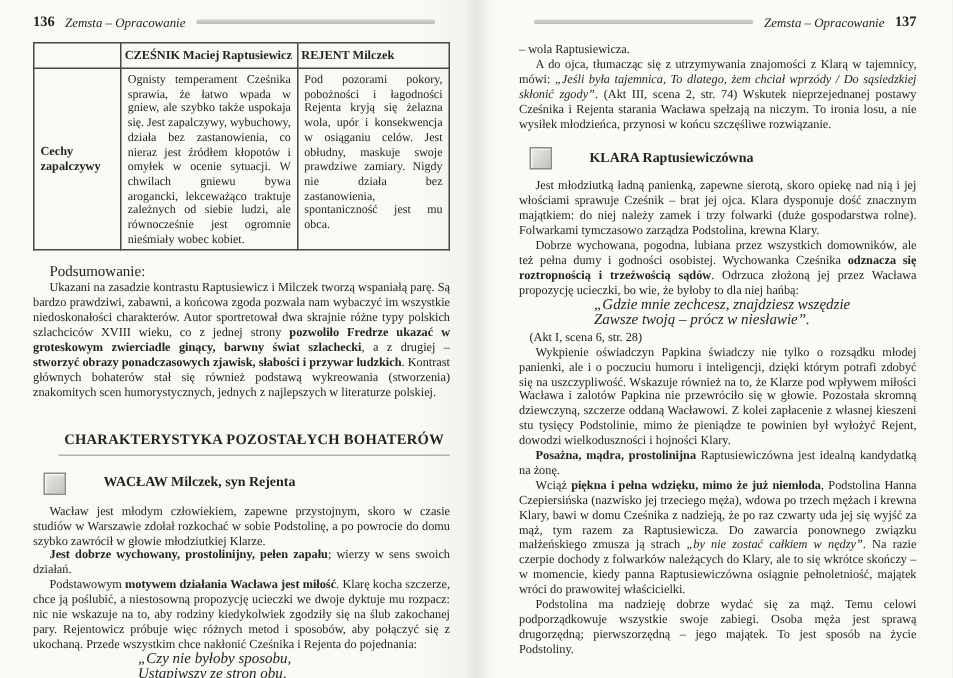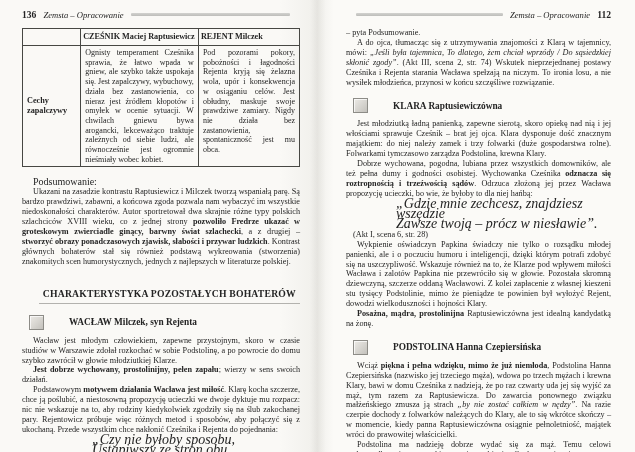--- a/index.html
+++ b/index.html
@@ -59,21 +59,21 @@
   
   .section-title-row{display:flex;align-items:center;margin:11px 0 6px;padding-left:7px;}
   .ornament{
     width:13px;height:13px;flex:0 0 13px;
     background:linear-gradient(135deg,#eceae6 0%,#d6d4cf 55%,#c3c1bc 100%);
     border:1px solid #8d8c87;box-shadow:inset 1px 1px 0 rgba(255,255,255,.7);
   }
   .section-title{font-weight:bold;font-size:9.3px;margin-left:25px;white-space:nowrap;}
 
   
-  .quote{font-style:italic;font-size:14px;line-height:10px;}
+  .quote{font-style:italic;font-size:10px;line-height:10px;}
   .quote-left{margin-left:70px;}
   .quote-right{margin-left:50px;}
   .quote-ref{font-size:8.2px;line-height:10px;margin-left:7px;margin-top:1px;}
 </style>
 </head>
 <body>
 
 <div class="spread">
 
   <div class="page page-left">
@@ -125,47 +125,43 @@
         <div>Ustąpiwszy ze stron obu,</div>
       </div>
 
   </div>
 
   <div class="page page-right">
 
     <div class="running-head">
       <span class="head-rule right-side"></span>
       <span class="run-title">Zemsta – Opracowanie</span>
-      <span class="pg-num">112</span>
+      <span class="pg-num">137</span>
     </div>
 
-    <p class="para no-indent">– pyta Podsumowanie.</p>
+    <p class="para no-indent">– wola Raptusiewicza.</p>
     <p class="para"><span>A do ojca, tłumacząc się z utrzymywania znajomości z Klarą w tajemnicy, mówi: </span><span class="ri">„Jeśli była tajemnica, To dlatego, żem chciał wprzódy / Do sąsiedzkiej skłonić zgody”</span><span>. (Akt III, scena 2, str. 74) Wskutek nieprzejednanej postawy Cześnika i Rejenta starania Wacława spełzają na niczym. To ironia losu, a nie wysiłek młodzieńca, przynosi w końcu szczęśliwe rozwiązanie.</span></p>
 
     <div class="section-title-row">
       <span class="ornament"></span>
       <span class="section-title">KLARA Raptusiewiczówna</span>
     </div>
 
     <p class="para">Jest młodziutką ładną panienką, zapewne sierotą, skoro opiekę nad nią i jej włościami sprawuje Cześnik – brat jej ojca. Klara dysponuje dość znacznym majątkiem: do niej należy zamek i trzy folwarki (duże gospodarstwa rolne). Folwarkami tymczasowo zarządza Podstolina, krewna Klary.</p>
     <p class="para"><span>Dobrze wychowana, pogodna, lubiana przez wszystkich domowników, ale też pełna dumy i godności osobistej. Wychowanka Cześnika </span><span class="rb">odznacza się roztropnością i trzeźwością sądów</span><span>. Odrzuca złożoną jej przez Wacława propozycję ucieczki, bo wie, że byłoby to dla niej hańbą:</span></p>
 
     <div class="quote quote-right">
         <div>„Gdzie mnie zechcesz, znajdziesz wszędzie</div>
         <div>Zawsze twoją – prócz w niesławie”.</div>
       </div>
     <div class="quote-ref">(Akt I, scena 6, str. 28)</div>
 
     <p class="para">Wykpienie oświadczyn Papkina świadczy nie tylko o rozsądku młodej panienki, ale i o poczuciu humoru i inteligencji, dzięki którym potrafi zdobyć się na uszczypliwość. Wskazuje również na to, że Klarze pod wpływem miłości Wacława i zalotów Papkina nie przewróciło się w głowie. Pozostała skromną dziewczyną, szczerze oddaną Wacławowi. Z kolei zapłacenie z własnej kieszeni stu tysięcy Podstolinie, mimo że pieniądze te powinien był wyłożyć Rejent, dowodzi wielkoduszności i hojności Klary.</p>
     <p class="para"><span class="rb">Posażna, mądra, prostolinijna</span><span> Raptusiewiczówna jest idealną kandydatką na żonę.</span></p>
 
-    <div class="section-title-row">
-      <span class="ornament"></span>
-      <span class="section-title">PODSTOLINA Hanna Czepiersińska</span>
-    </div>
 
     <p class="para"><span>Wciąż </span><span class="rb">piękna i pełna wdzięku, mimo że już niemłoda</span><span>, Podstolina Hanna Czepiersińska (nazwisko jej trzeciego męża), wdowa po trzech mężach i krewna Klary, bawi w domu Cześnika z nadzieją, że po raz czwarty uda jej się wyjść za mąż, tym razem za Raptusiewicza. Do zawarcia ponownego związku małżeńskiego zmusza ją strach </span><span class="ri">„by nie zostać całkiem w nędzy”</span><span>. Na razie czerpie dochody z folwarków należących do Klary, ale to się wkrótce skończy – w momencie, kiedy panna Raptusiewiczówna osiągnie pełnoletniość, majątek wróci do prawowitej właścicielki.</span></p>
     <p class="para">Podstolina ma nadzieję dobrze wydać się za mąż. Temu celowi podporządkowuje wszystkie swoje zabiegi. Osoba męża jest sprawą drugorzędną; pierwszorzędną – jego majątek. To jest sposób na życie Podstoliny.</p>
 
   </div>
 
   <div class="gutter"></div>
 </div>
 
 </body></html>

